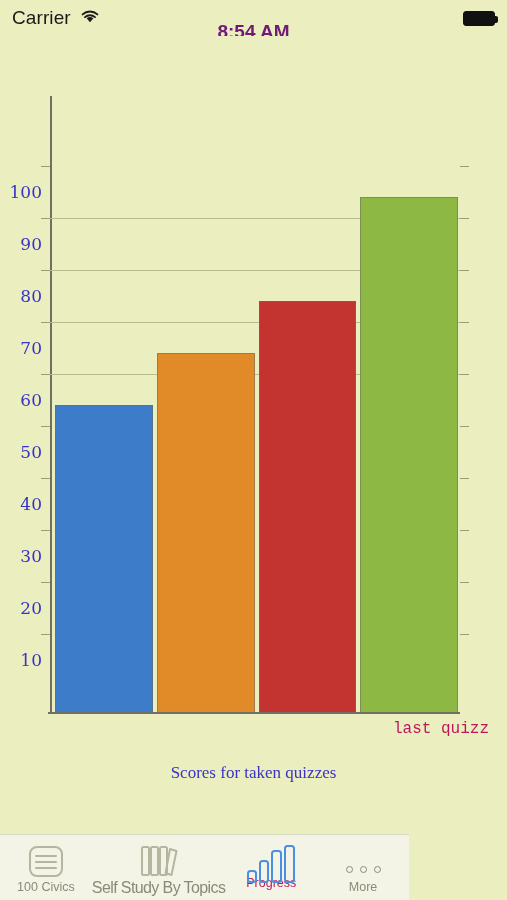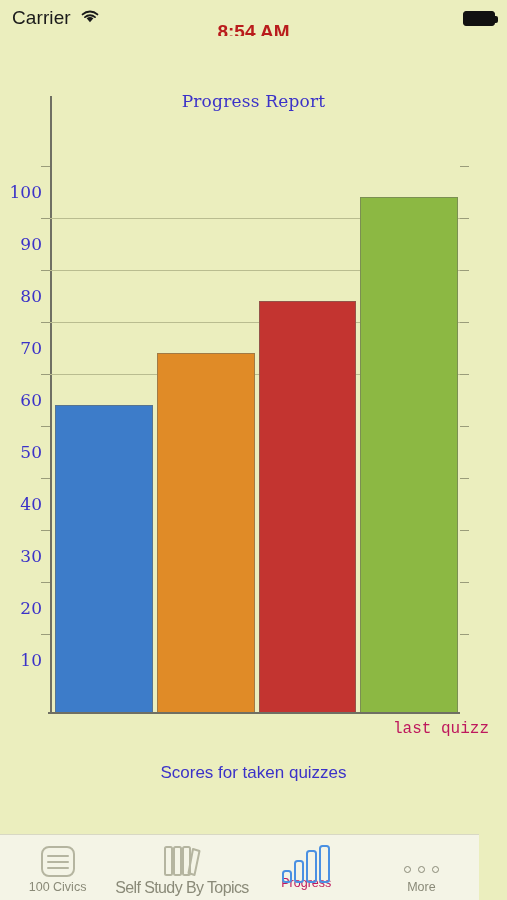--- a/index.html
+++ b/index.html
@@ -41,21 +41,21 @@
     letter-spacing: 0.1px;
     color: #1a1a1a;
   }
   .wifi-icon { display: block; }
   .status-center {
     position: absolute;
     left: 0; right: 0;
     text-align: center;
     font-size: 19px;
     font-weight: bold;
-    color: #b91c1c;
+    color: #701a75;
     pointer-events: none;
     margin-top: 28px;
   }
   .status-right {
     margin-left: auto;
     display: flex;
     align-items: center;
     z-index: 2;
   }
   .battery {
@@ -180,31 +180,31 @@
     font-family: Liberation Mono, monospace;
     font-size: 16px;
     color: #be185d;
   }
   .x-axis-title {
     position: absolute;
     top: 727px;
     left: 0;
     width: 507px;
     text-align: center;
-    font-family: Liberation Sans, sans-serif;
+    font-family: Liberation Serif, serif;
     font-size: 17px;
     color: #3B32C8;
   }
 
   
   .tab-bar {
     position: absolute;
     left: 0;
     bottom: 0;
-    width: 479px;
+    width: 409px;
     height: 66px;
     background: #F4F4E6;
     border-top: 1px solid #d8d8c4;
     display: flex;
     align-items: stretch;
   }
   .tab-item {
     flex: 1 1 0;
     display: flex;
     flex-direction: column;
@@ -267,21 +267,20 @@
     </span>
   </div>
   <div class="status-center">8:54 AM</div>
   <div class="status-right">
     <span class="battery"></span>
   </div>
 </div>
 
 <div class="chart-area">
 
-  <div class="chart-title">Progress Report</div>
 
   <div class="plot">
     <div class="y-axis-line"></div>
     <div class="x-axis-line"></div>
 
     <div id="grid-layer">
         <div class="gridline" style="top: 208px;"></div>
         <div class="tick-right" style="top: 208px;"></div>
         <div class="gridline" style="top: 156px;"></div>
         <div class="tick-right" style="top: 156px;"></div>

